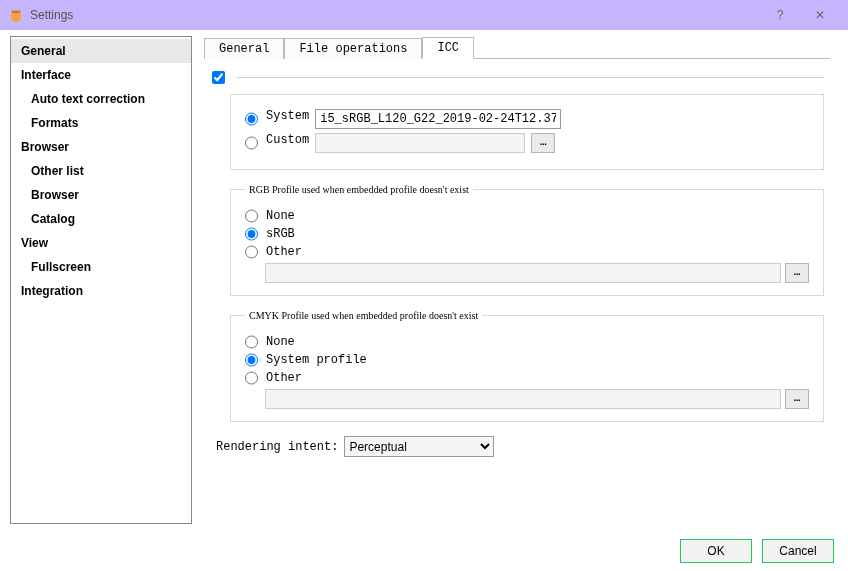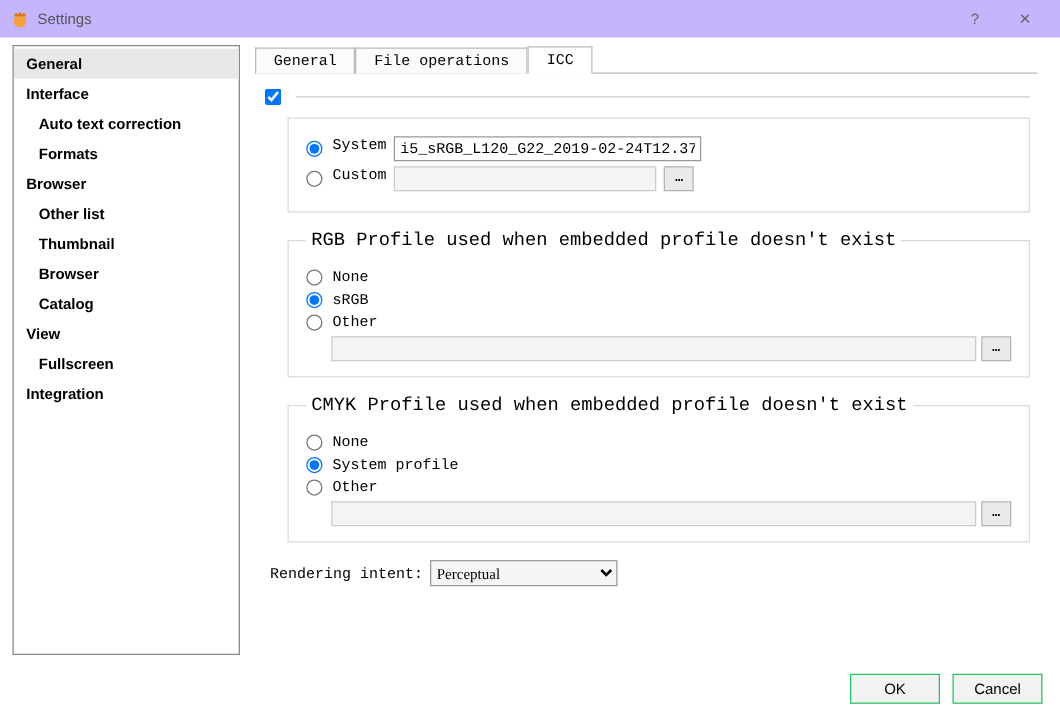--- a/index.html
+++ b/index.html
@@ -91,22 +91,22 @@
   margin-right: 6px;
 }
 .chk-row .line { flex:1; border-top:1px solid #ccc; margin-left:6px; height:0; }
 fieldset.group {
   border: 1px solid #d9d9d9;
   margin: 0 0 14px 18px;
   padding: 10px 14px 12px 14px;
 }
 fieldset.group.noleg { border:1px solid #d9d9d9; }
 fieldset.group legend {
-  font-family: Liberation Mono, monospace;
-  font-size: 15px;
+  font-family: Liberation Serif, serif;
+  font-size: 10px;
   padding: 0 4px;
 }
 .radio-row {
   display: flex;
   font-family: "Courier New", monospace;
   font-size: 12px;
   margin: 4px 0;
   gap: 6px;
 }
 .radio-row input[type=radio] { margin-right: 2px; }
@@ -131,21 +131,21 @@
 }
 .other-row {
   display:flex; gap:4px; margin:4px 0 0 20px; align-items:center;
 }
 .render-row {
   display:flex; align-items:center; gap:6px;
   font-family:"Courier New",monospace; font-size:12px;
   margin-left:4px;
 }
 select.combo {
-  font-family:Liberation Serif, serif; font-size:12px;
+  font-family:Liberation Sans, sans-serif; font-size:12px;
   border:1px solid #999; height:21px; width:150px;
   background:#f5f5f5;
 }
 .footer {
   position: absolute;
   bottom: 8px; right: 14px;
   display:flex; gap:10px;
 }
 .btn {
   min-width: 72px; height:24px;
@@ -178,21 +178,20 @@
 </div>
 
 <div class="content">
   <div class="sidebar">
     <div class="item heading selected"><span>General</span></div>
     <div class="item heading"><span>Interface</span></div>
     <div class="item sub"><span>Auto text correction</span></div>
     <div class="item sub"><span>Formats</span></div>
     <div class="item heading"><span>Browser</span></div>
     <div class="item sub"><span>Other list</span></div>
-    <div class="item sub"><span>Thumbnail</span></div>
     <div class="item sub"><span>Browser</span></div>
     <div class="item sub"><span>Catalog</span></div>
     <div class="item heading"><span>View</span></div>
     <div class="item sub"><span>Fullscreen</span></div>
     <div class="item heading"><span>Integration</span></div>
   </div>
 
   <div class="main">
     <div class="tabs">
       <div class="tab"><span>General</span></div>

